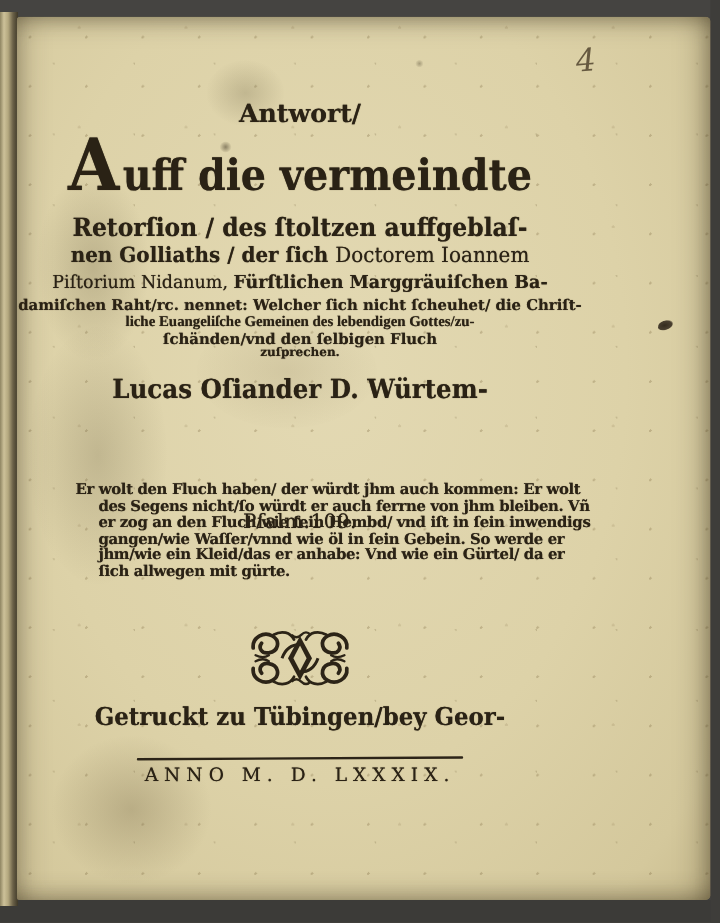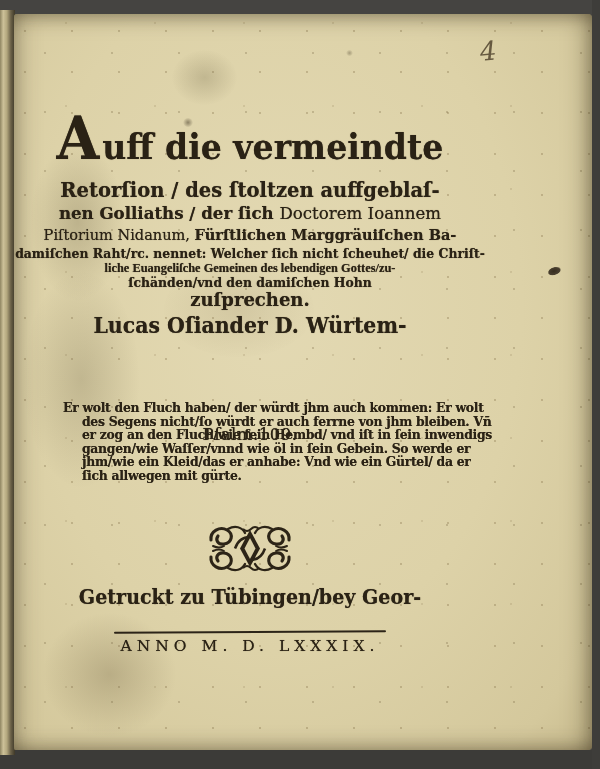--- a/index.html
+++ b/index.html
@@ -50,21 +50,21 @@
   .cx97{transform:translateX(-50%) scaleX(.97);}
   .kicker{top:68px;font-size:21px;}
   .bigtitle{top:92px;font-size:36px;line-height:64px;}
   .bigtitle .initial{font-size:60px;margin-right:3px;letter-spacing:0;}
   .sub1{top:163px;font-size:21px;}
   .sub2{top:189px;font-size:17.5px;}
   .sub3{top:212px;font-size:15px;}
   .sub4{top:232px;font-size:12.4px;}
   .sub5{top:247px;font-size:12.4px;font-family:Liberation Serif, serif;}
   .sub6{top:261px;font-size:12.4px;}
-  .sub7{top:275px;font-size:18px;}
+  .sub7{top:275px;font-size:10px;}
   .auth1{top:298px;font-size:22px;}
   .auth2{top:326px;font-size:17.5px;}
   .psalmhead{top:364px;font-size:16.5px;letter-spacing:.5px;margin-top:47px;}
   .psalm-body{
     position:absolute;left:49px;top:387px;width:400px;color:#2a2215;
     font-size:12.4px;font-weight:bold;line-height:13.5px;
     letter-spacing:-.3px;text-shadow:0 0 .6px rgba(42,32,18,.7);
   }
   .pl{white-space:nowrap;}
   .pl.ind{margin-left:19px;}
@@ -111,32 +111,33 @@
     <div class="stain" style="left:10px;top:258px;width:115px;height:215px;background:radial-gradient(ellipse,rgba(110,100,70,.26) 0%,transparent 72%);"></div>
     <div class="stain" style="left:28px;top:598px;width:135px;height:125px;background:radial-gradient(ellipse,rgba(112,98,66,.30) 0%,transparent 70%);"></div>
     <div class="stain" style="left:150px;top:248px;width:150px;height:95px;background:radial-gradient(ellipse,rgba(120,105,70,.15) 0%,transparent 75%);"></div>
     <div class="stain" style="left:158px;top:36px;width:65px;height:55px;background:radial-gradient(ellipse,rgba(100,90,60,.24) 0%,transparent 72%);"></div>
     <div class="spot1"></div>
     <div class="spot2"></div>
     <div class="flymark"></div>
 
     <div class="folio">4</div>
 
+    <div class="cl frak kicker">Antwort/</div>
 
     <div class="cl frak bigtitle cx92"><span class="initial">A</span><span>uff die vermeindte</span></div>
 
     <div class="cl frak sub1 cx93">Retorſion / des ſtoltzen auffgeblaſ-</div>
 
     <div class="cl sub2 cx95"><span class="frak">nen Golliaths / der ſich </span><span class="antiqua">Doctorem Ioannem</span></div>
 
     <div class="cl sub3 cx97"><span class="antiqua">Piſtorium Nidanum, </span><span class="frak">Fürſtlichen Marggräuiſchen Ba-</span></div>
 
     <div class="cl frak sub4">damiſchen Raht/rc. nennet: Welcher ſich nicht ſcheuhet/ die Chriſt-</div>
     <div class="cl frak sub5">liche Euangeliſche Gemeinen des lebendigen Gottes/zu-</div>
-    <div class="cl frak sub6">ſchänden/vnd den damiſchen Hohn</div>
+    <div class="cl frak sub6">ſchänden/vnd den ſelbigen Fluch</div>
     <div class="cl frak sub7">zuſprechen.</div>
 
     <div class="cl frak auth1 cx93">Lucas Oſiander D. Würtem-</div>
 
     <div class="cl antiqua psalmhead">Pſalm.109.</div>
     <div class="psalm-body">
       <div class="pl">Er wolt den Fluch haben/ der würdt jhm auch kommen: Er wolt</div>
       <div class="pl ind">des Segens nicht/ſo würdt er auch ferrne von jhm bleiben. Vñ</div>
       <div class="pl ind">er zog an den Fluch/wie ſein Hembd/ vnd iſt in ſein inwendigs</div>
       <div class="pl ind">gangen/wie Waſſer/vnnd wie öl in ſein Gebein. So werde er</div>

